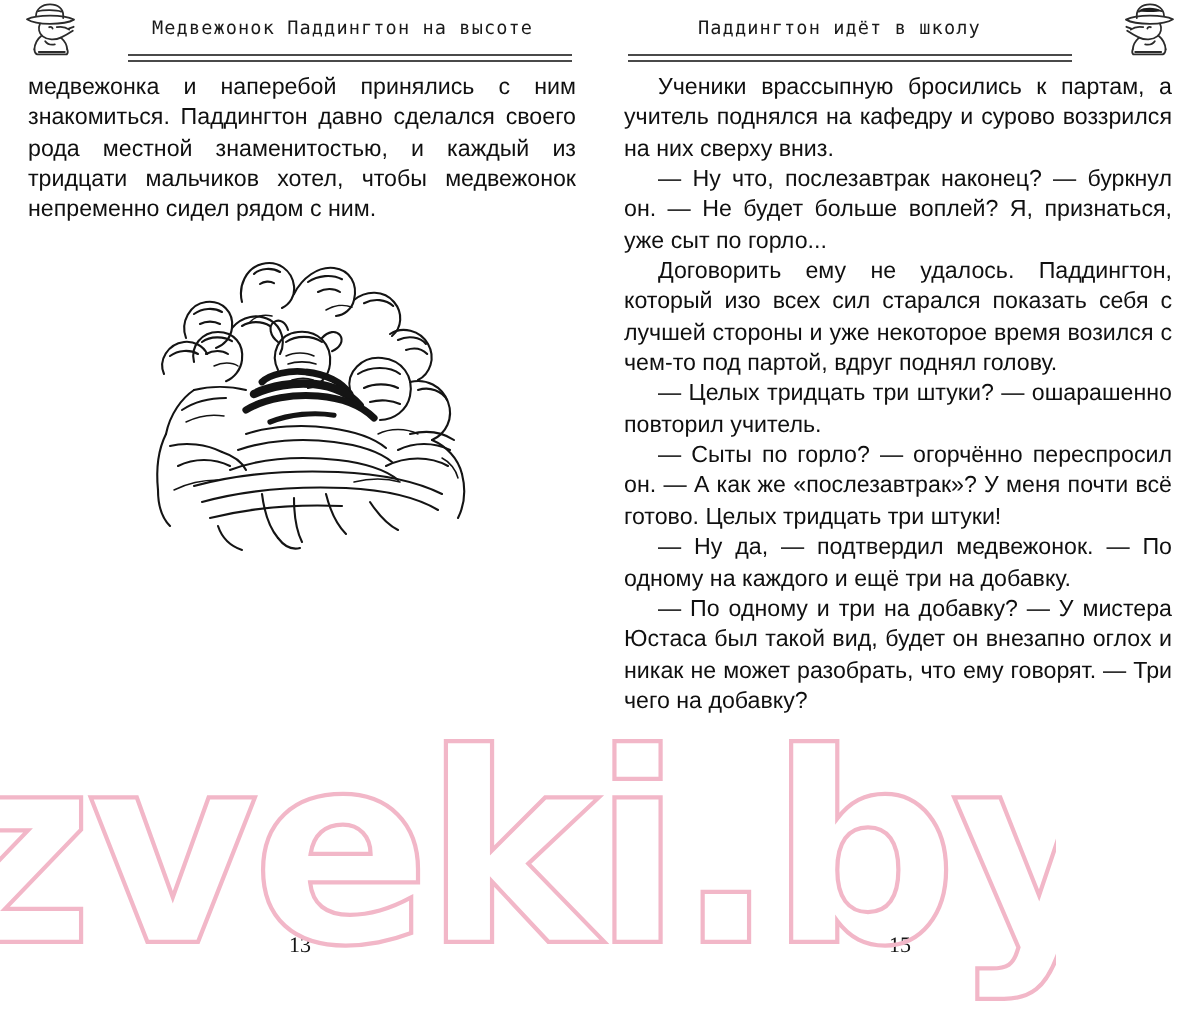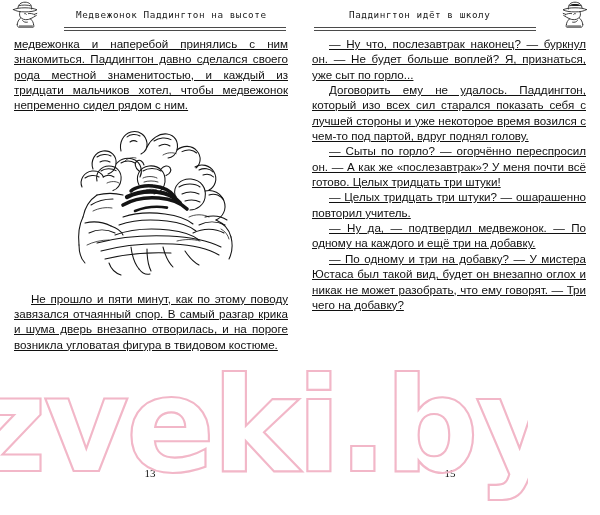--- a/index.html
+++ b/index.html
@@ -74,21 +74,20 @@
   .body-text {
     font-family: "Liberation Sans", sans-serif;
     font-size: 11.6px;
     line-height: 15.35px;
     color: #101010;
     text-align: justify;
     text-justify: inter-word;
   }
   .body-text p {
     margin: 0;
-    text-decoration: underline;
   }
   .body-text p.indent {
     text-indent: 17px;
   }
 
   
   .illustration {
     margin: 12px 0 11px 0;
     display: flex;
     justify-content: center;
@@ -262,21 +261,20 @@
               <path d="M154 92 C160 89 168 89 174 92"></path>
               <path d="M58 86 C64 83 71 82 77 83"></path>
               <path d="M186 104 C190 106 193 110 194 114"></path>
               <path d="M52 120 C58 117 66 115 74 115"></path>
               <path d="M142 116 C150 114 158 114 165 116"></path>
             </g>
           </g>
         </svg>
       </div>
 
-      <p class="indent">Не прошло и пяти минут, как по этому поводу завязался отчаянный спор. В самый разгар крика и шума дверь внезапно отворилась, и на пороге возникла угловатая фигура в твидовом костюме.</p>
     </div>
 
     <div class="folio">13</div>
   </div>
 
   <div class="page page-right">
 
     <div class="header">
       <div class="corner-bear">
         <svg viewBox="0 0 54 33">
@@ -298,24 +296,25 @@
           <g fill="#1d1d1d">
             <path d="M11.5 6.2 C14 4.6 20 4.4 22.6 6.2 C20 7.2 14 7.4 11.5 6.2 Z"></path>
           </g>
         </svg>
       </div>
       <div class="header-rules"></div>
       <div class="running-head">Паддингтон идёт в школу</div>
     </div>
 
     <div class="body-text">
+      <p class="indent">Ученики врассыпную бросились к партам, а учитель поднялся на кафедру и сурово воззрился на них сверху вниз.</p>
       <p class="indent">— Ну что, послезавтрак наконец? — буркнул он. — Не будет больше воплей? Я, признаться, уже сыт по горло...</p>
       <p class="indent">Договорить ему не удалось. Паддингтон, который изо всех сил старался показать себя с лучшей стороны и уже некоторое время возился с чем-то под партой, вдруг поднял голову.</p>
+      <p class="indent">— Целых тридцать три штуки? — ошарашенно повторил учитель.</p>
       <p class="indent">— Сыты по горло? — огорчённо переспросил он. — А как же «послезавтрак»? У меня почти всё готово. Целых тридцать три штуки!</p>
-      <p class="indent">— Целых тридцать три штуки? — ошарашенно повторил учитель.</p>
       <p class="indent">— Ну да, — подтвердил медвежонок. — По одному на каждого и ещё три на добавку.</p>
       <p class="indent">— По одному и три на добавку? — У мистера Юстаса был такой вид, будет он внезапно оглох и никак не может разобрать, что ему говорят. — Три чего на добавку?</p>
     </div>
 
     <div class="folio">15</div>
   </div>
 </div>
 
 <div class="watermark">
   <svg viewBox="0 0 600 515">

